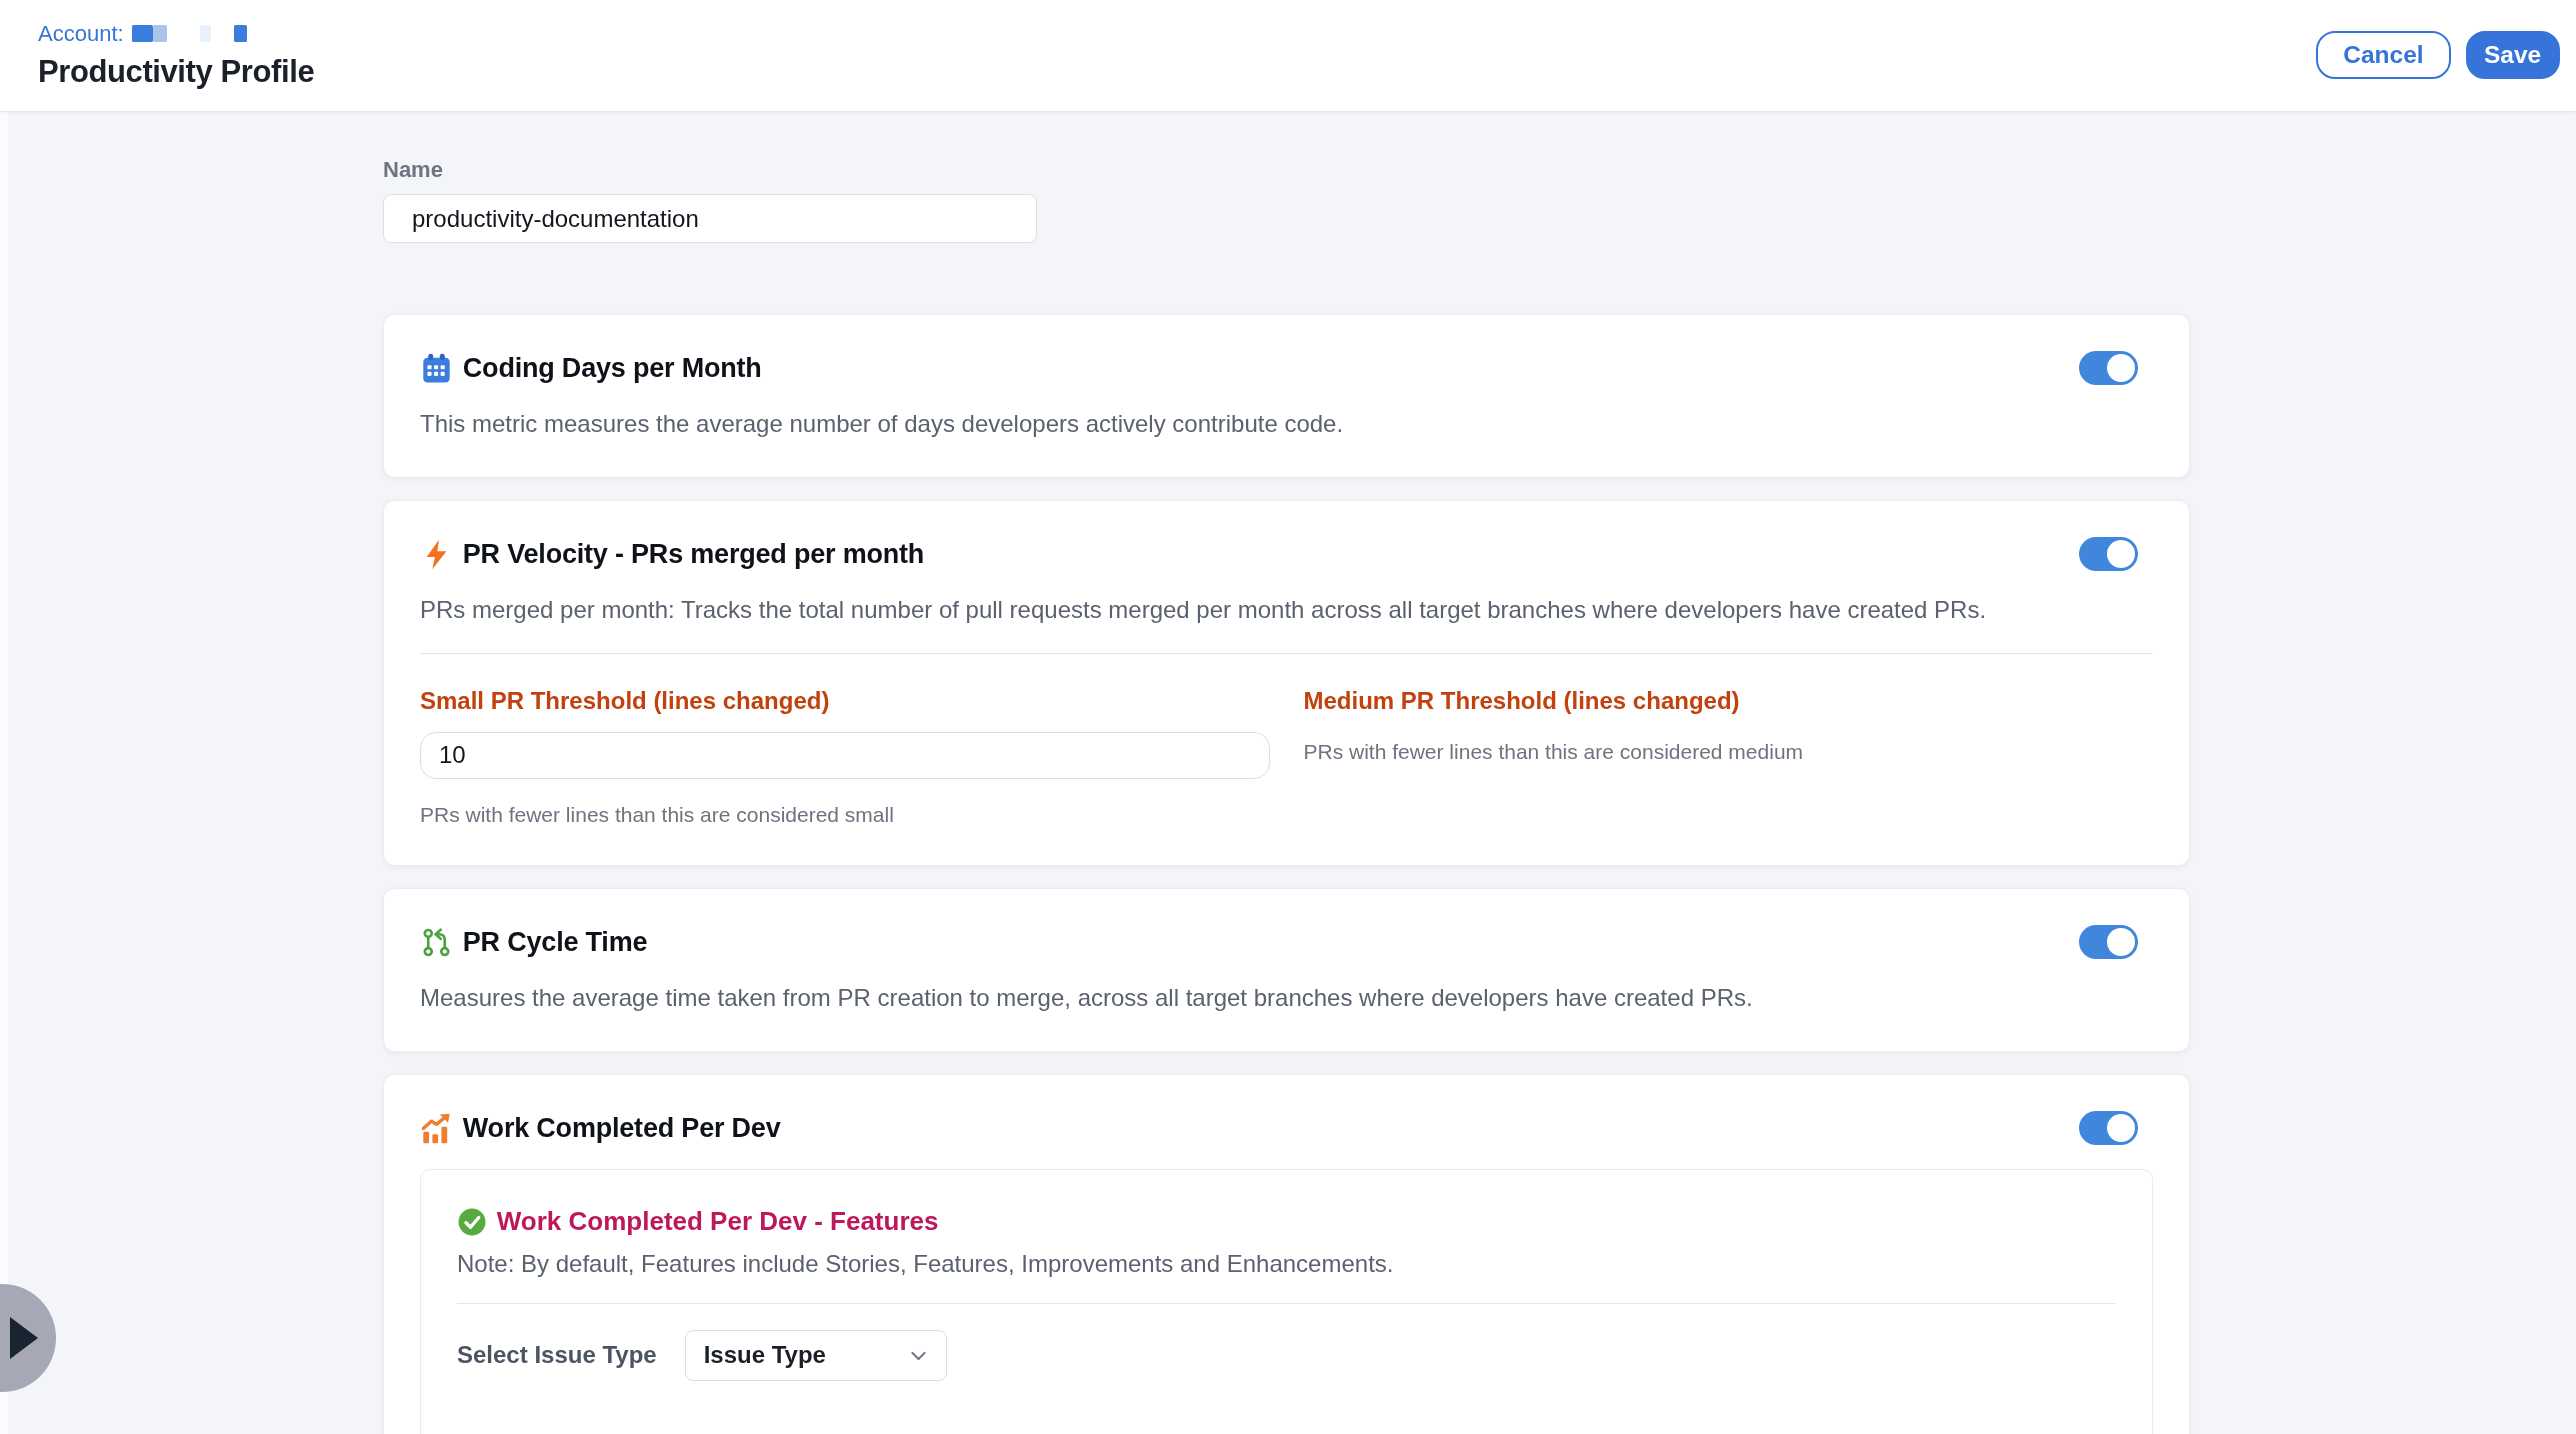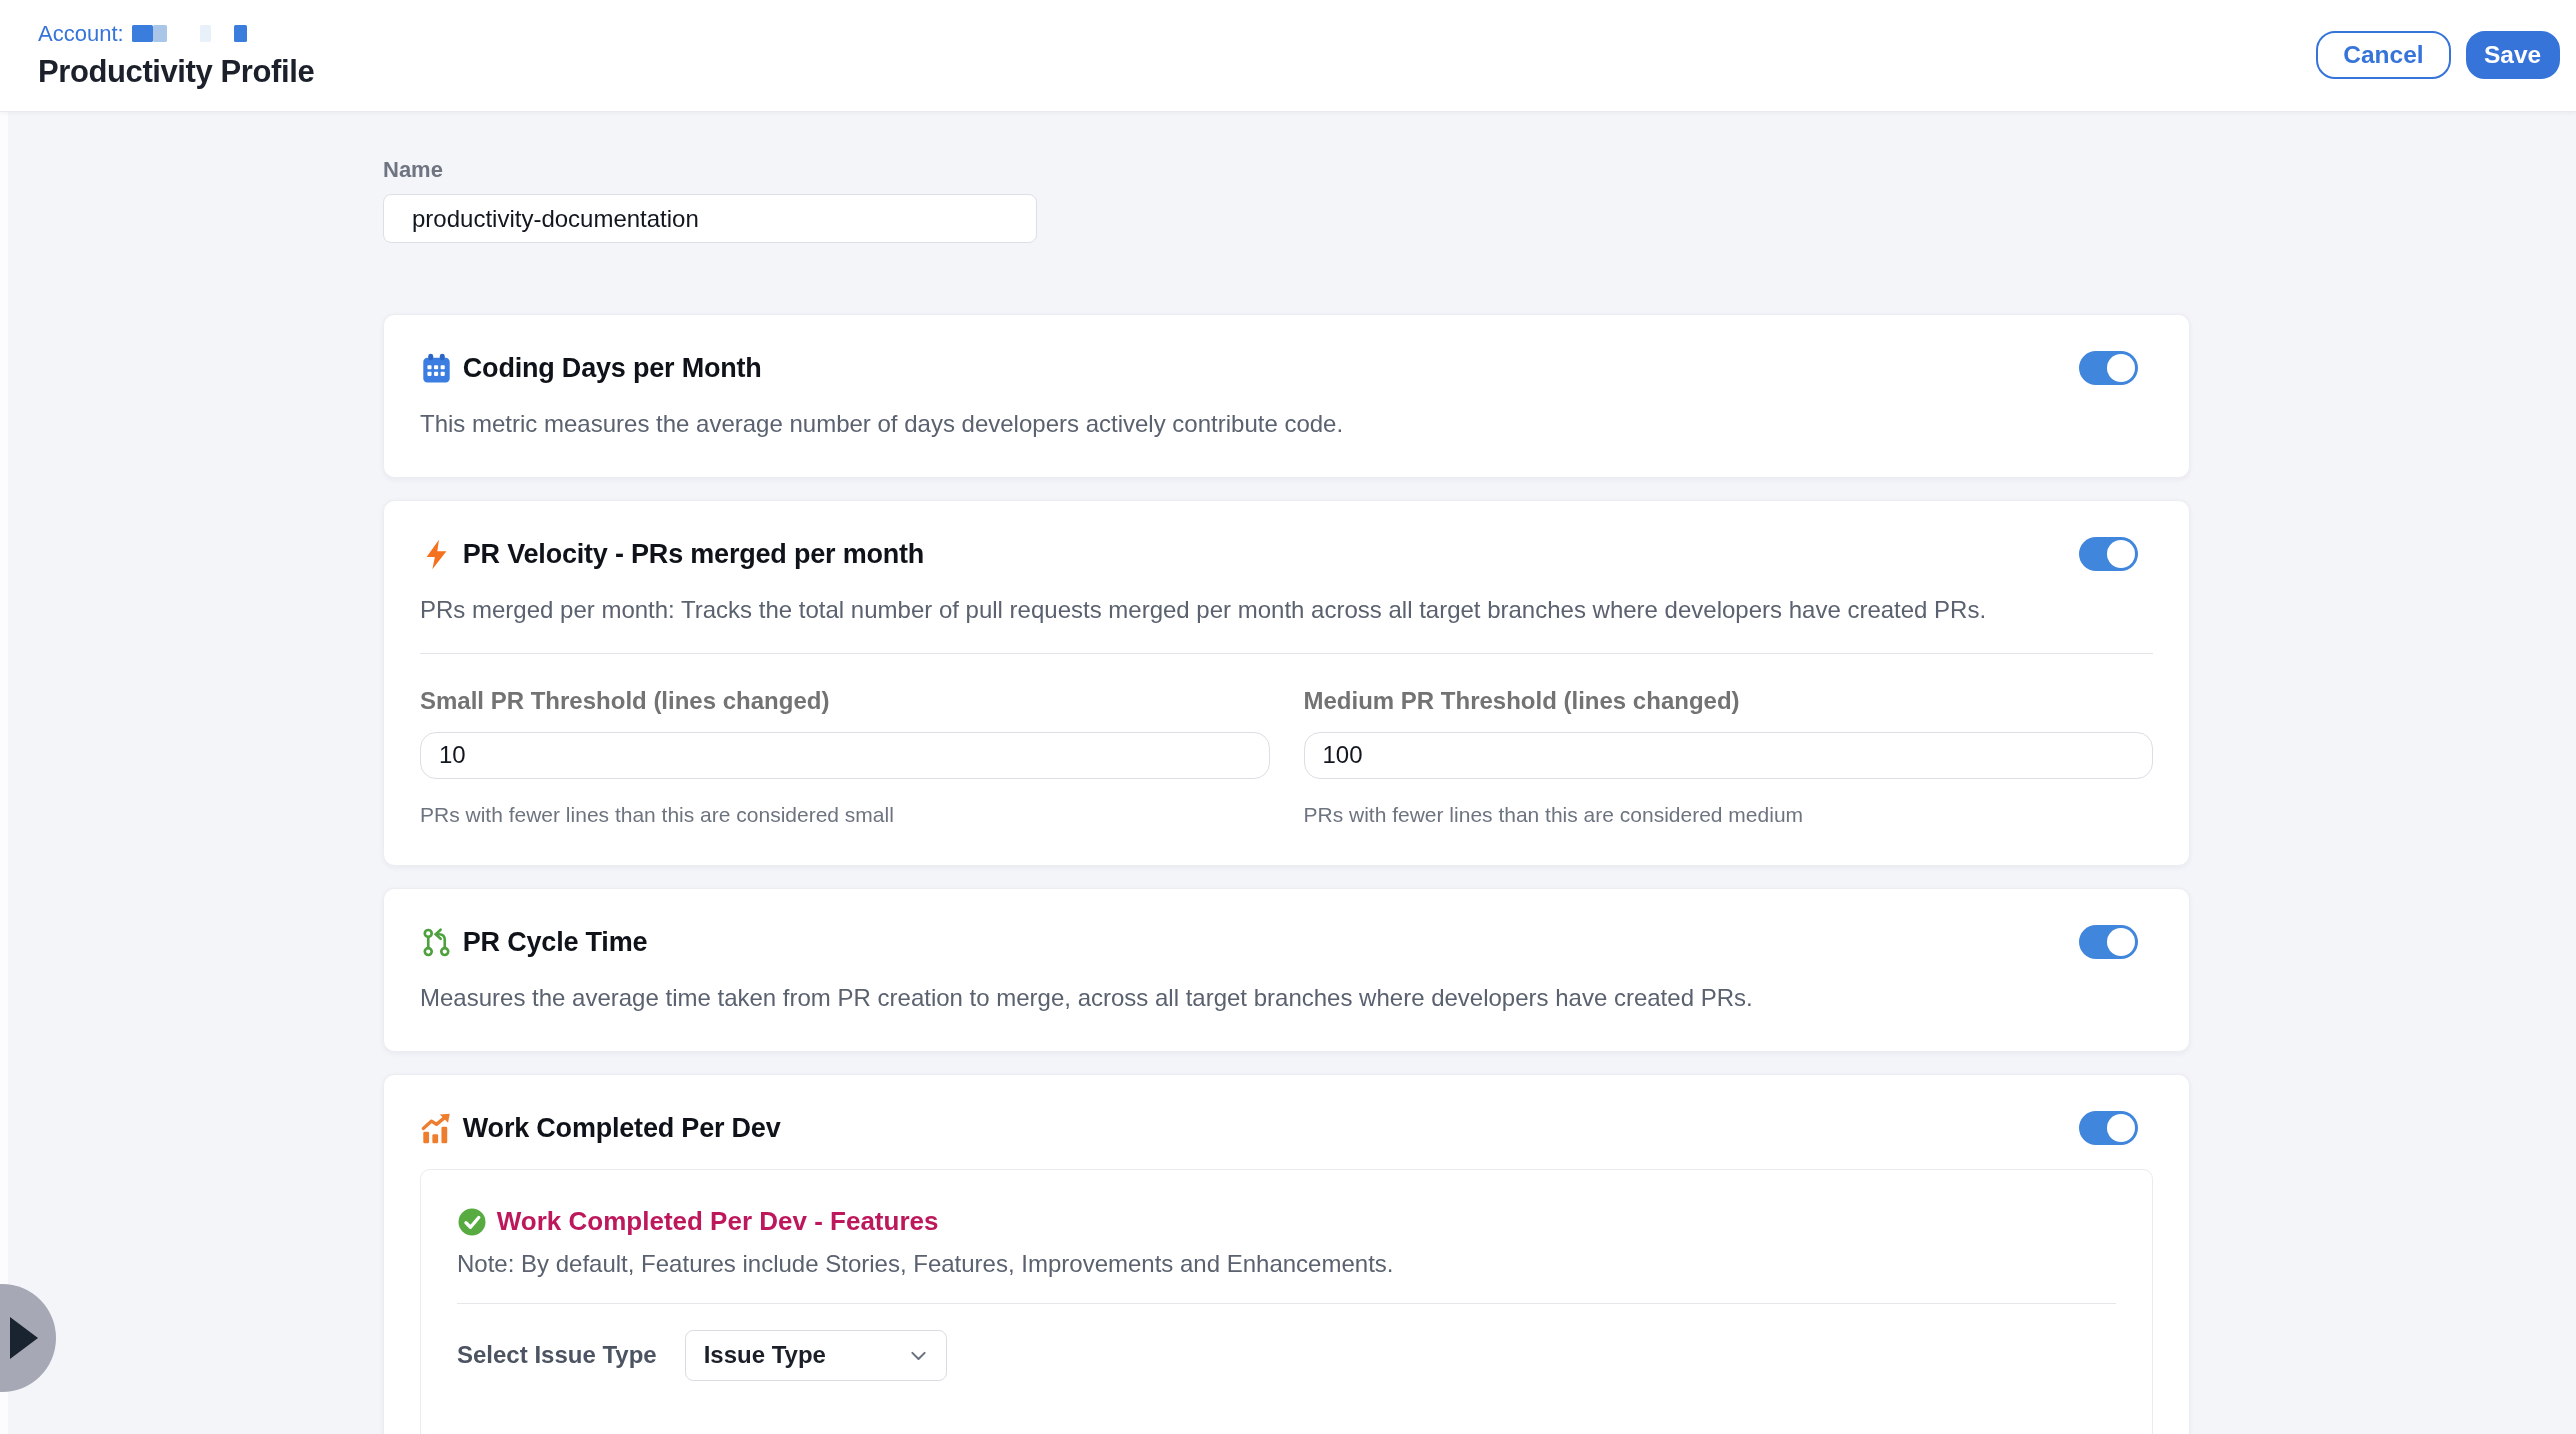--- a/index.html
+++ b/index.html
@@ -43,21 +43,21 @@
   .toggle { position:absolute; right:14.7px; top:1.6px; width:59px; height:34px;
     border-radius:17px; background:#c6cbd4; cursor:pointer; }
   .toggle .knob { position:absolute; top:3.3px; left:3.3px; width:28px; height:28px;
     border-radius:50%; background:#ffffff; transition:left .15s; }
   .toggle.on { background:#3f86dc; }
   .toggle.on .knob { left:28px; }
 
   .divider { border:none; border-top:1.6px solid #e2e4e9; margin-top:28px; }
 
   .field-grid { display:grid; grid-template-columns:1fr 1fr; column-gap:34px; margin-top:33px; }
-  .th-label { font-size:24px; font-weight:600; color:#737373; }
+  .th-label { font-size:24px; font-weight:600; color:#c2410c; }
   .th-input { display:block; margin-top:16.4px; width:100%; height:47px;
     border:1.6px solid #dbdee4; border-radius:16px; background:#fff; padding:0 18px;
     font-size:24px; color:#12161e; font-family:"Liberation Sans", sans-serif; outline:none; }
   .helper { margin-top:24.5px; font-size:21px; color:#6d7480; }
 
   .panel { margin-top:21px; border:0.8px solid #e9ebef; border-radius:9.8px;
     padding:36px 36px 49px 36px; min-height:343px; }
   .panel-head { display:flex; align-items:center; }
   .panel-title { font-size:26px; font-weight:700; color:#be185d; }
   .note { margin-top:13px; font-size:24px; color:#5a616f; }
@@ -144,21 +144,20 @@
     <p class="desc">PRs merged per month: Tracks the total number of pull requests merged per month across all target branches where developers have created PRs.</p>
     <hr class="divider">
     <div class="field-grid">
       <div>
         <div class="th-label">Small PR Threshold (lines changed)</div>
         <input class="th-input" type="text" value="10" style="">
         <div class="helper">PRs with fewer lines than this are considered small</div>
       </div>
       <div>
         <div class="th-label">Medium PR Threshold (lines changed)</div>
-        <input class="th-input" type="text" value="100" style="">
         <div class="helper">PRs with fewer lines than this are considered medium</div>
       </div>
     </div>
   </section>
 
   
   <section class="card">
     <div class="card-head">
       <svg class="m-icon" viewBox="0 0 40 40">
         <g stroke="#4ea13e" stroke-width="3.2" fill="none" stroke-linecap="round">

